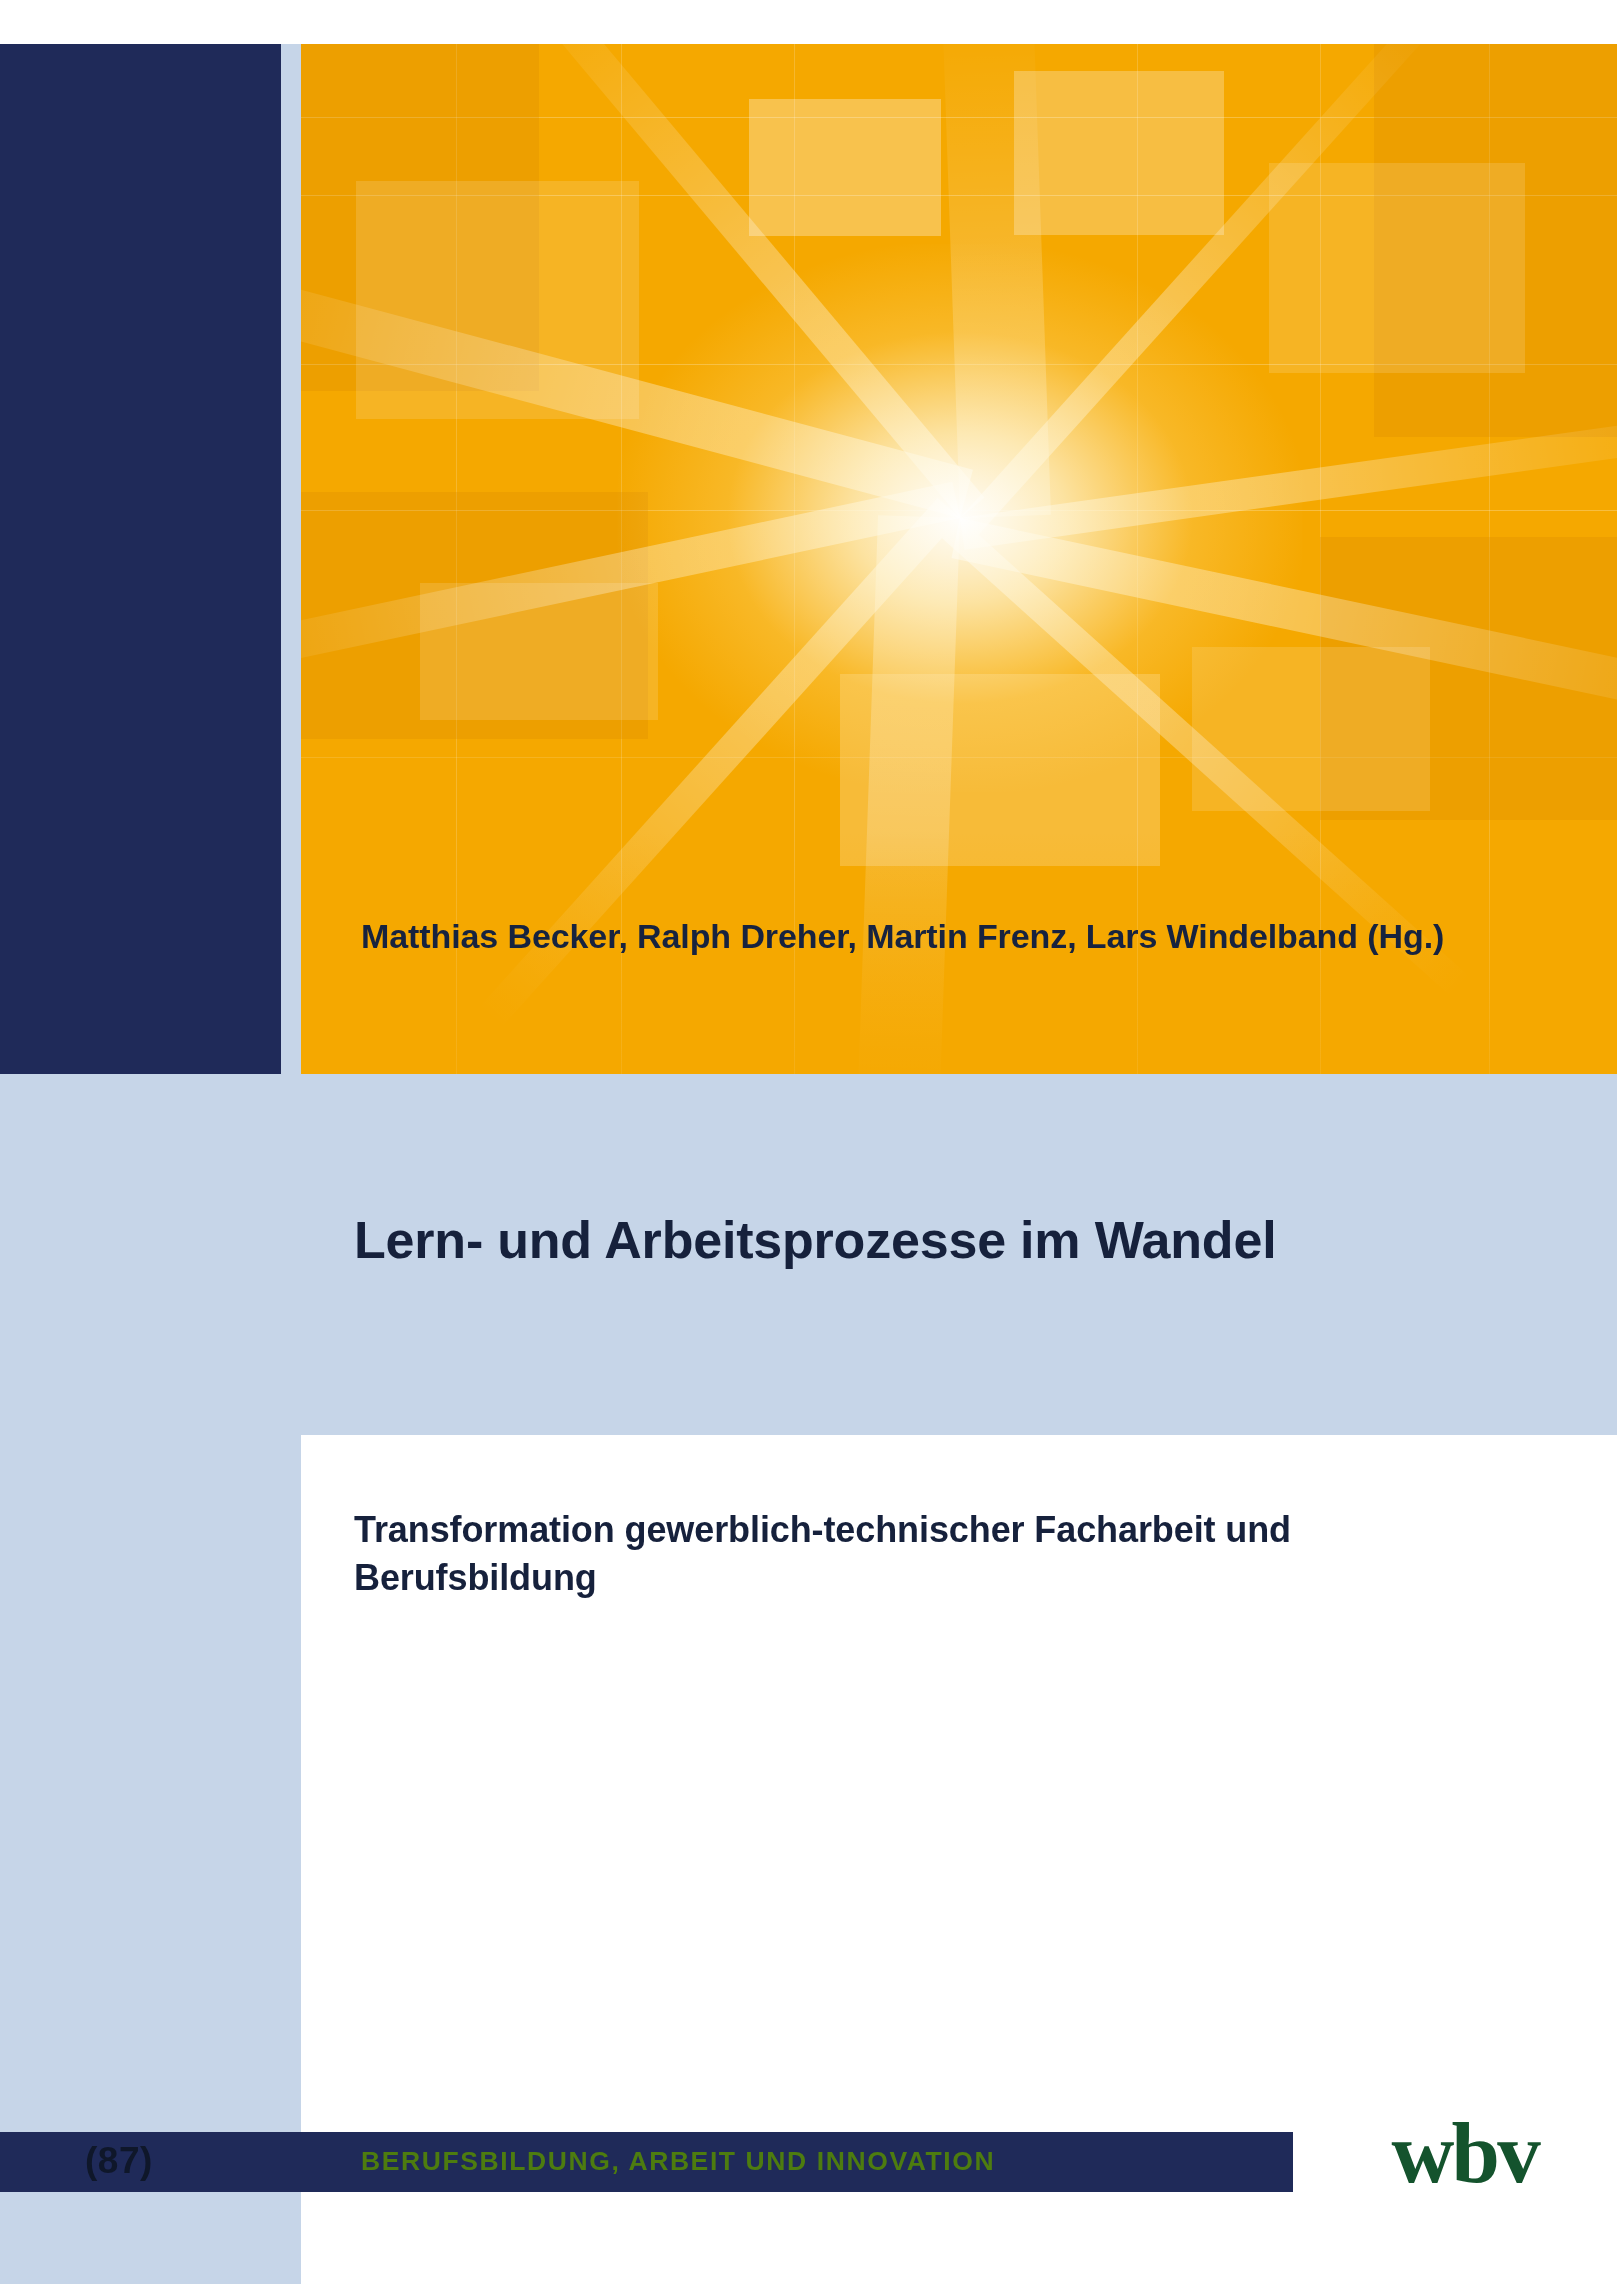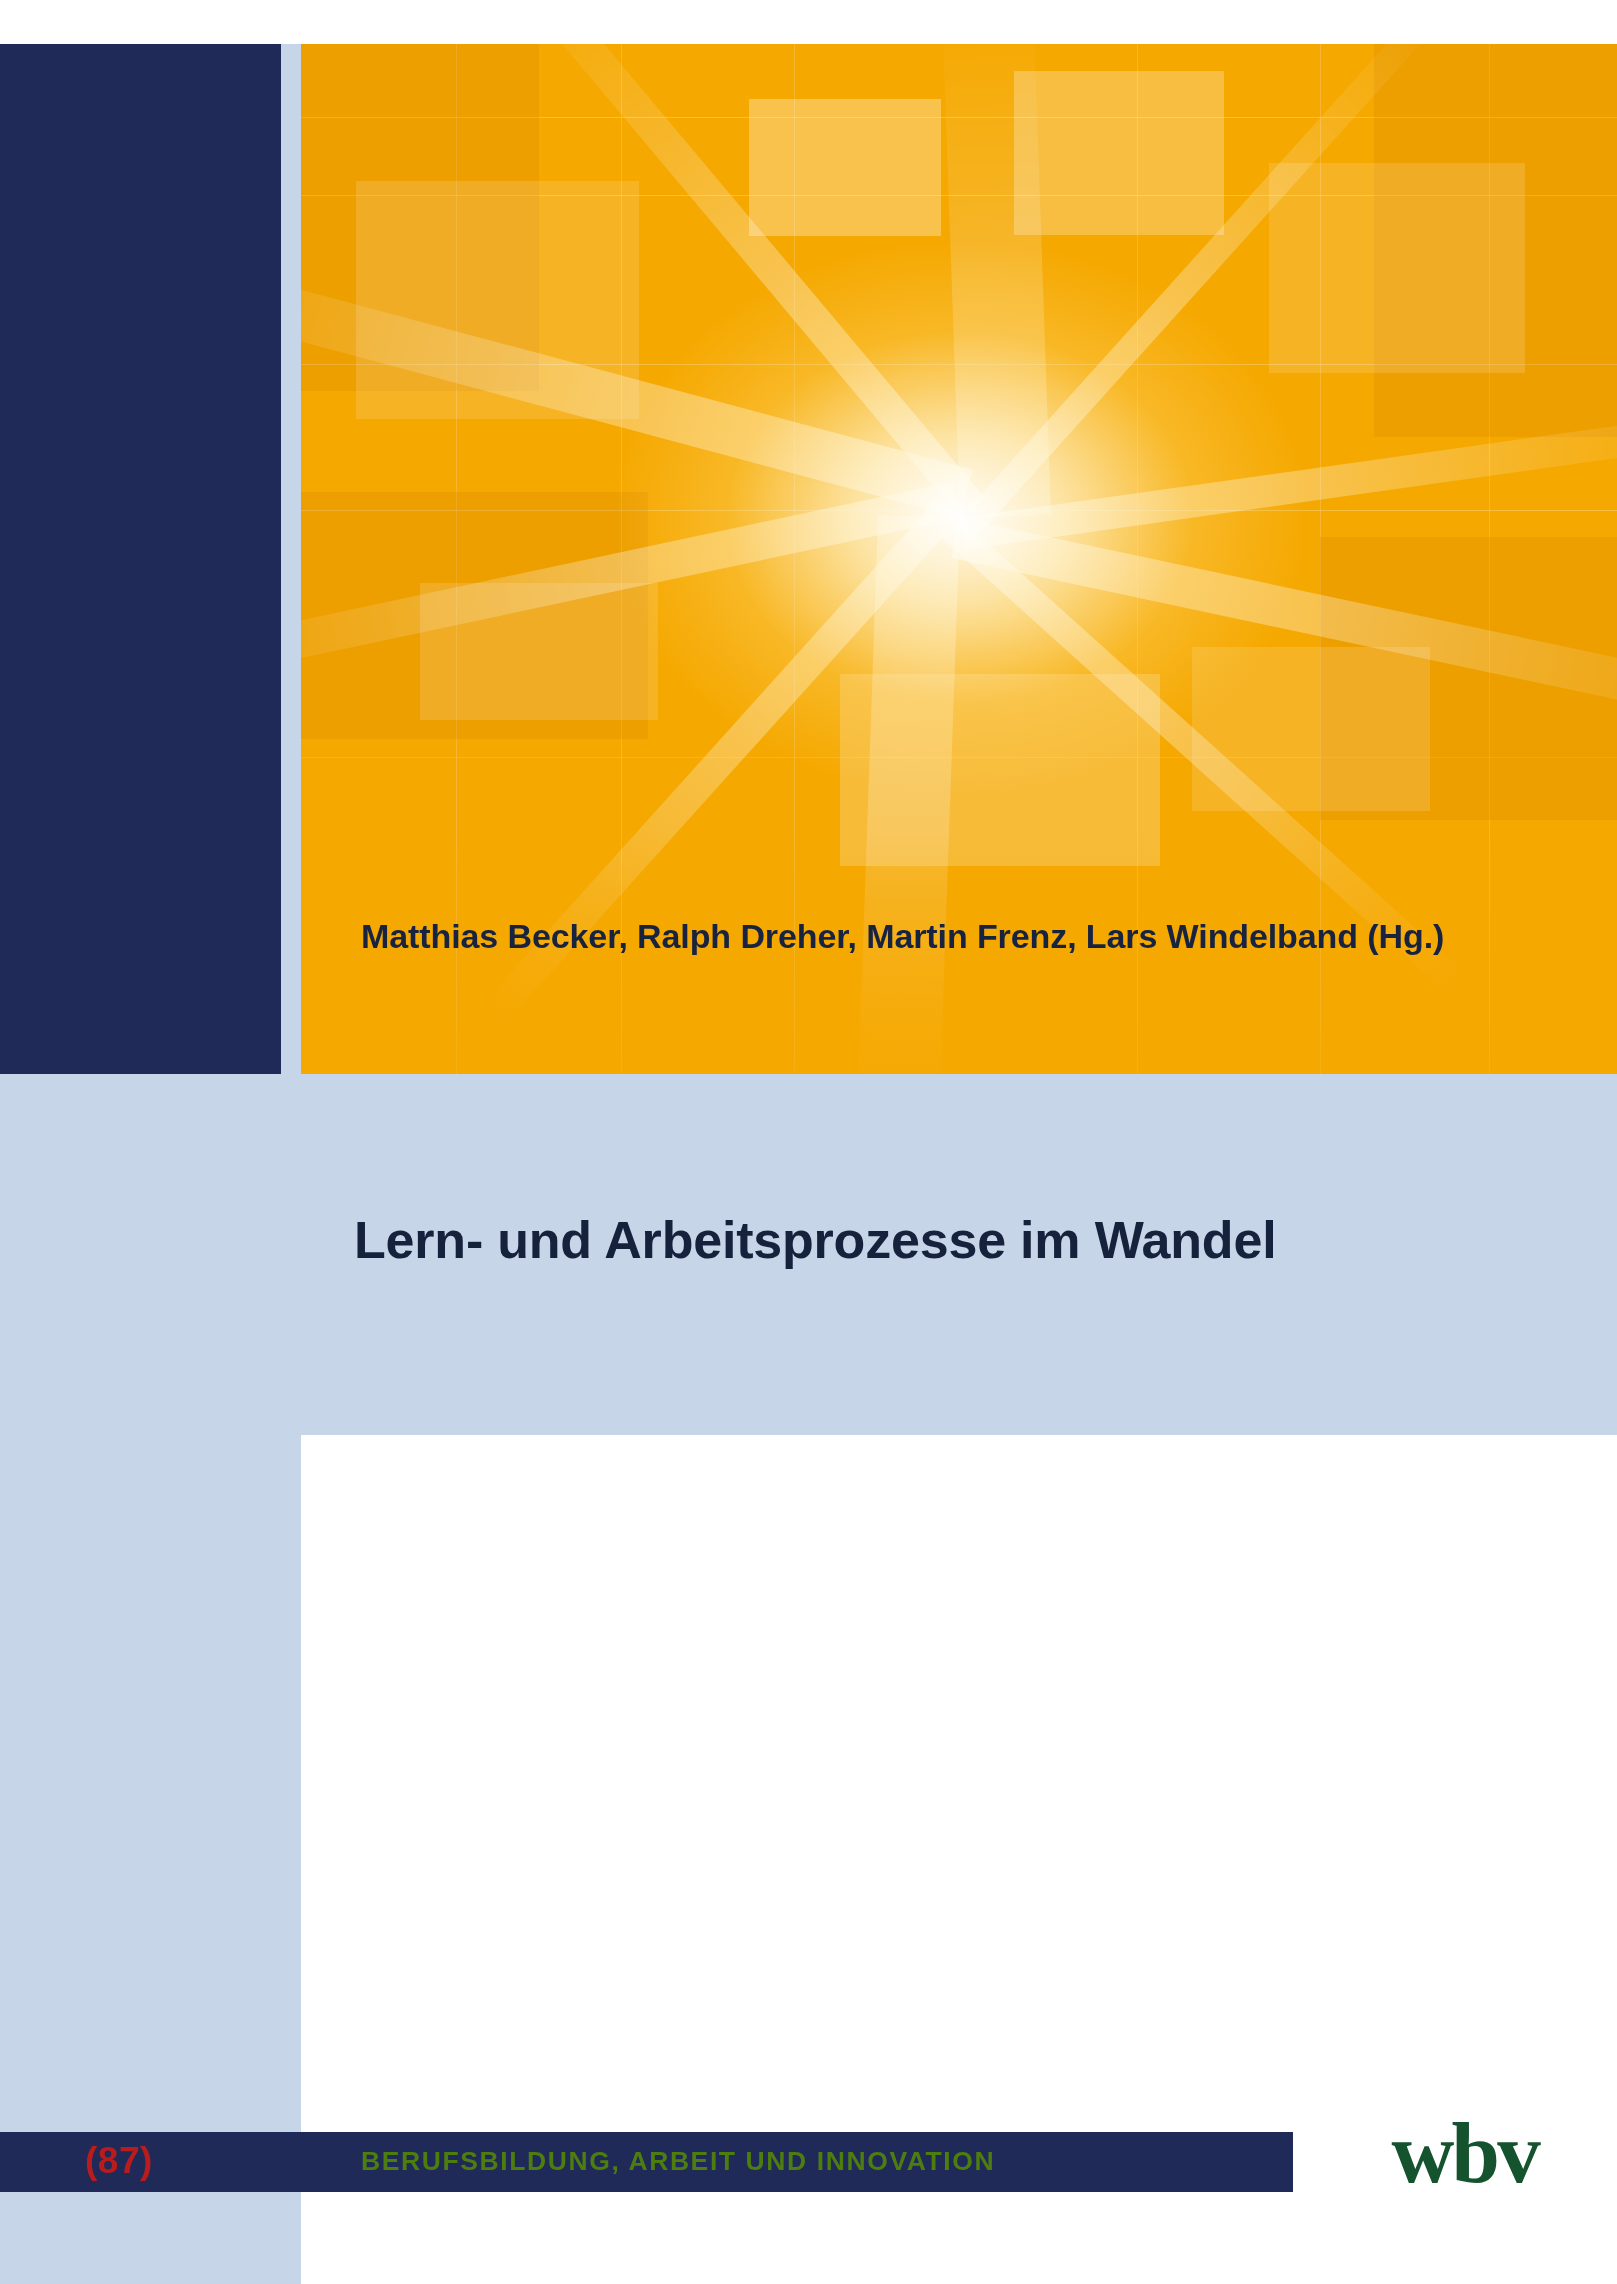--- a/index.html
+++ b/index.html
@@ -163,21 +163,21 @@
     width: 1293px;
     height: 60px;
     background: #1f2a59;
   }
   .series-number {
     position: absolute;
     left: 85px;
     top: 2096px;
     font-size: 37px;
     font-weight: bold;
-    color: #b91c1c;
+    color: #0f172a;
     letter-spacing: 0.5px;
   }
   .series-name {
     position: absolute;
     left: 361px;
     top: 2102px;
     font-size: 26.5px;
     font-weight: bold;
     color: #4d7c0f;
     letter-spacing: 1.6px;
@@ -246,20 +246,21 @@
 
     <div class="glowcore"></div>
     <div class="floorfan"></div>
   </div>
 
   <div class="authors">Matthias Becker, Ralph Dreher, Martin Frenz, Lars Windelband (Hg.)</div>
 
   <div class="title-band"></div>
   <div class="title">Lern- und Arbeitsprozesse im Wandel</div>
 
+  <div class="subtitle">Transformation gewerblich-technischer Facharbeit und Berufsbildung</div>
 
   <div class="series-bar"></div>
   <div class="series-number">(87)</div>
   <div class="series-name">BERUFSBILDUNG, ARBEIT UND INNOVATION</div>
 
   <div class="logo">wbv</div>
 
 </div>
 
 

